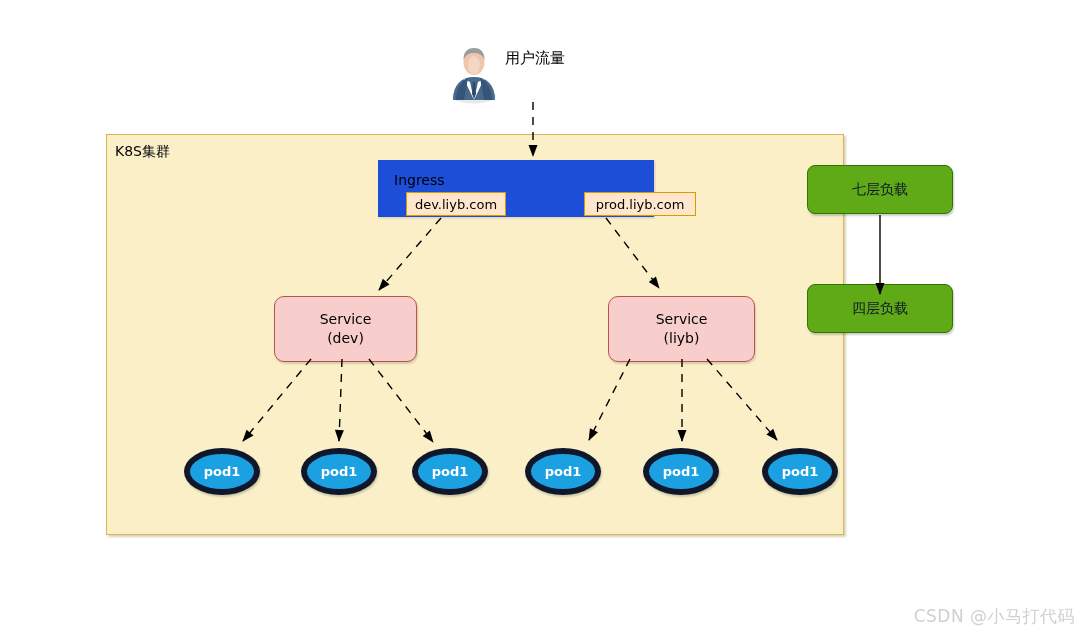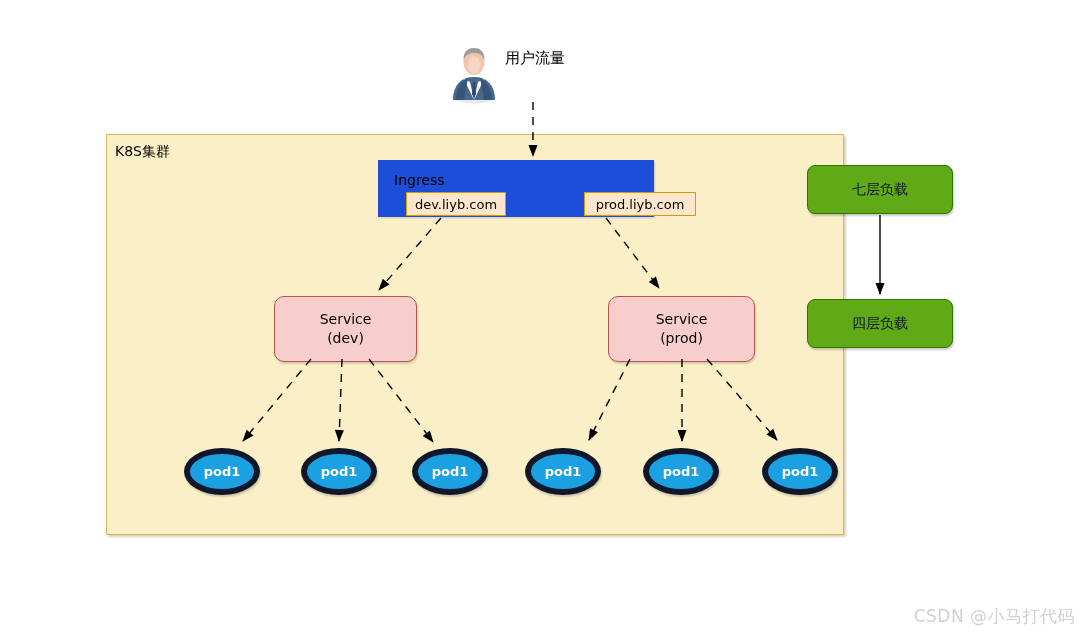--- a/index.html
+++ b/index.html
@@ -82,21 +82,21 @@
     position: absolute;
     left: 807px; width: 146px; height: 49px;
     background: #60A917;
     border: 1px solid #2D7600;
     border-radius: 8px;
     box-shadow: 1px 2px 2px rgba(0,0,0,0.2);
     display: flex; align-items: center; justify-content: center;
     font-size: 14px; color: #0f172a;
   }
   .lb-7 { top: 165px; }
-  .lb-4 { top: 299px; }
+  .lb-4 { top: 284px; }
 
   
   .user-icon-wrap { position: absolute; left: 450px; top: 42px; width: 48px; height: 62px; }
   .user-label {
     position: absolute; left: 505px; top: 49px;
     font-size: 15px; color: #000000;
   }
 
   
   .watermark {
@@ -134,21 +134,21 @@
     <div class="host-box host-dev">dev.liyb.com</div>
     <div class="host-box host-prod">prod.liyb.com</div>
   </div>
 
   <div class="service service-dev">
     <span>Service</span>
     <span>(dev)</span>
   </div>
   <div class="service service-prod">
     <span>Service</span>
-    <span>(prod)</span>
+    <span>(liyb)</span>
   </div>
 
   <div class="pod pod-1">pod1</div>
   <div class="pod pod-2">pod1</div>
   <div class="pod pod-3">pod1</div>
   <div class="pod pod-4">pod1</div>
   <div class="pod pod-5">pod1</div>
   <div class="pod pod-6">pod1</div>
 
   <div class="lb lb-7">七层负载</div>

